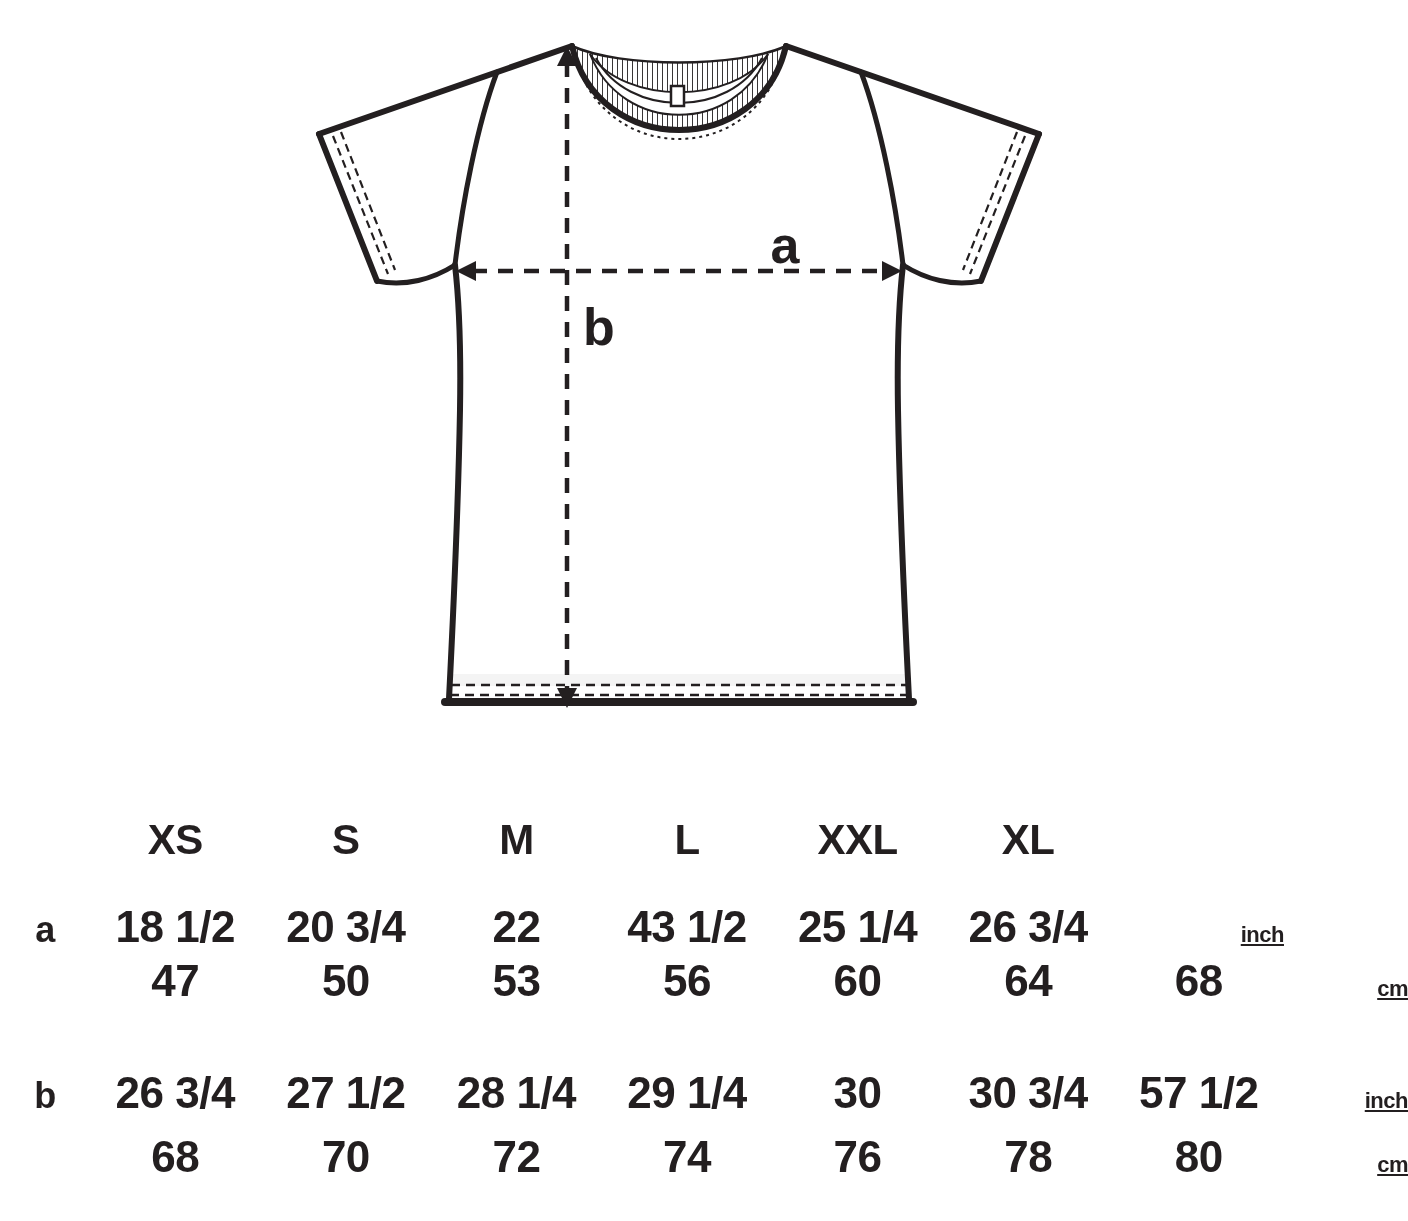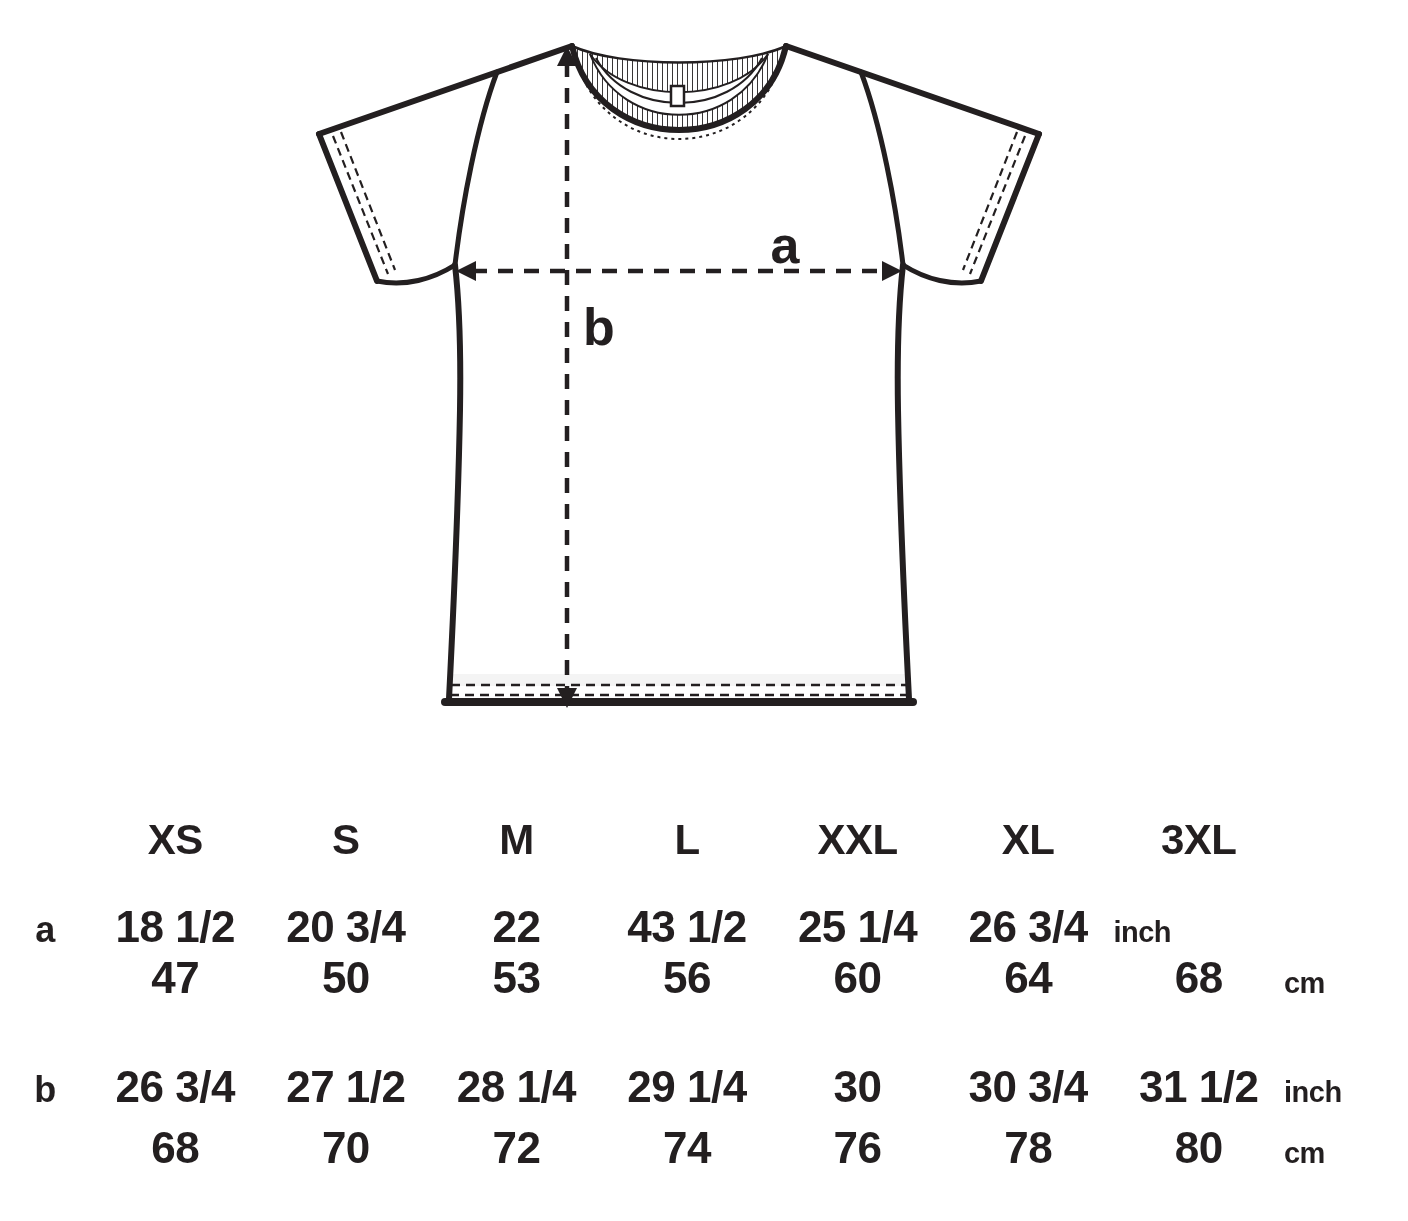--- a/index.html
+++ b/index.html
@@ -42,21 +42,21 @@
     white-space: nowrap;
   }
   .header-row { margin-top: 26px; }
   .header-row .size-cell { font-size: 42px; line-height: 48px; }
   .row-a-inch { margin-top: 40px; }
   .row-a-cm   { }
   .row-b-inch { margin-top: 58px; }
   .row-b-cm   { margin-top: 10px; }
   .value-row .size-cell { font-size: 44px; line-height: 46px; }
   .label-cell { font-size: 36px; line-height: 46px; text-align: center; }
-  .unit-cell  { font-size: 29px; line-height: 46px; text-align: left; }
+  .unit-cell  { font-size: 22px; line-height: 46px; text-align: right; text-decoration: underline; }
 </style>
 </head>
 <body>
 
 <div class="page">
 
   <div class="diagram-wrap">
     <svg viewBox="0 0 1408 790" width="1408" height="790" xmlns="http://www.w3.org/2000/svg">
       <defs>
         <pattern id="ribbing" width="5" height="5" patternUnits="userSpaceOnUse">
@@ -125,21 +125,20 @@
   <div class="size-table">
 
     <div class="t-row header-row">
       <div class="cell label-cell"></div>
       <div class="cell size-cell">XS</div>
       <div class="cell size-cell">S</div>
       <div class="cell size-cell">M</div>
       <div class="cell size-cell">L</div>
       <div class="cell size-cell">XXL</div>
       <div class="cell size-cell">XL</div>
-      <div class="cell size-cell">3XL</div>
       <div class="cell unit-cell"></div>
     </div>
 
     <div class="t-row value-row row-a-inch">
       <div class="cell label-cell">a</div>
       <div class="cell size-cell">18 1/2</div>
       <div class="cell size-cell">20 3/4</div>
       <div class="cell size-cell">22</div>
       <div class="cell size-cell">43 1/2</div>
       <div class="cell size-cell">25 1/4</div>
@@ -160,21 +159,21 @@
     </div>
 
     <div class="t-row value-row row-b-inch">
       <div class="cell label-cell">b</div>
       <div class="cell size-cell">26 3/4</div>
       <div class="cell size-cell">27 1/2</div>
       <div class="cell size-cell">28 1/4</div>
       <div class="cell size-cell">29 1/4</div>
       <div class="cell size-cell">30</div>
       <div class="cell size-cell">30 3/4</div>
-      <div class="cell size-cell">31 1/2</div>
+      <div class="cell size-cell">57 1/2</div>
       <div class="cell unit-cell">inch</div>
     </div>
 
     <div class="t-row value-row row-b-cm">
       <div class="cell label-cell"></div>
       <div class="cell size-cell">68</div>
       <div class="cell size-cell">70</div>
       <div class="cell size-cell">72</div>
       <div class="cell size-cell">74</div>
       <div class="cell size-cell">76</div>

